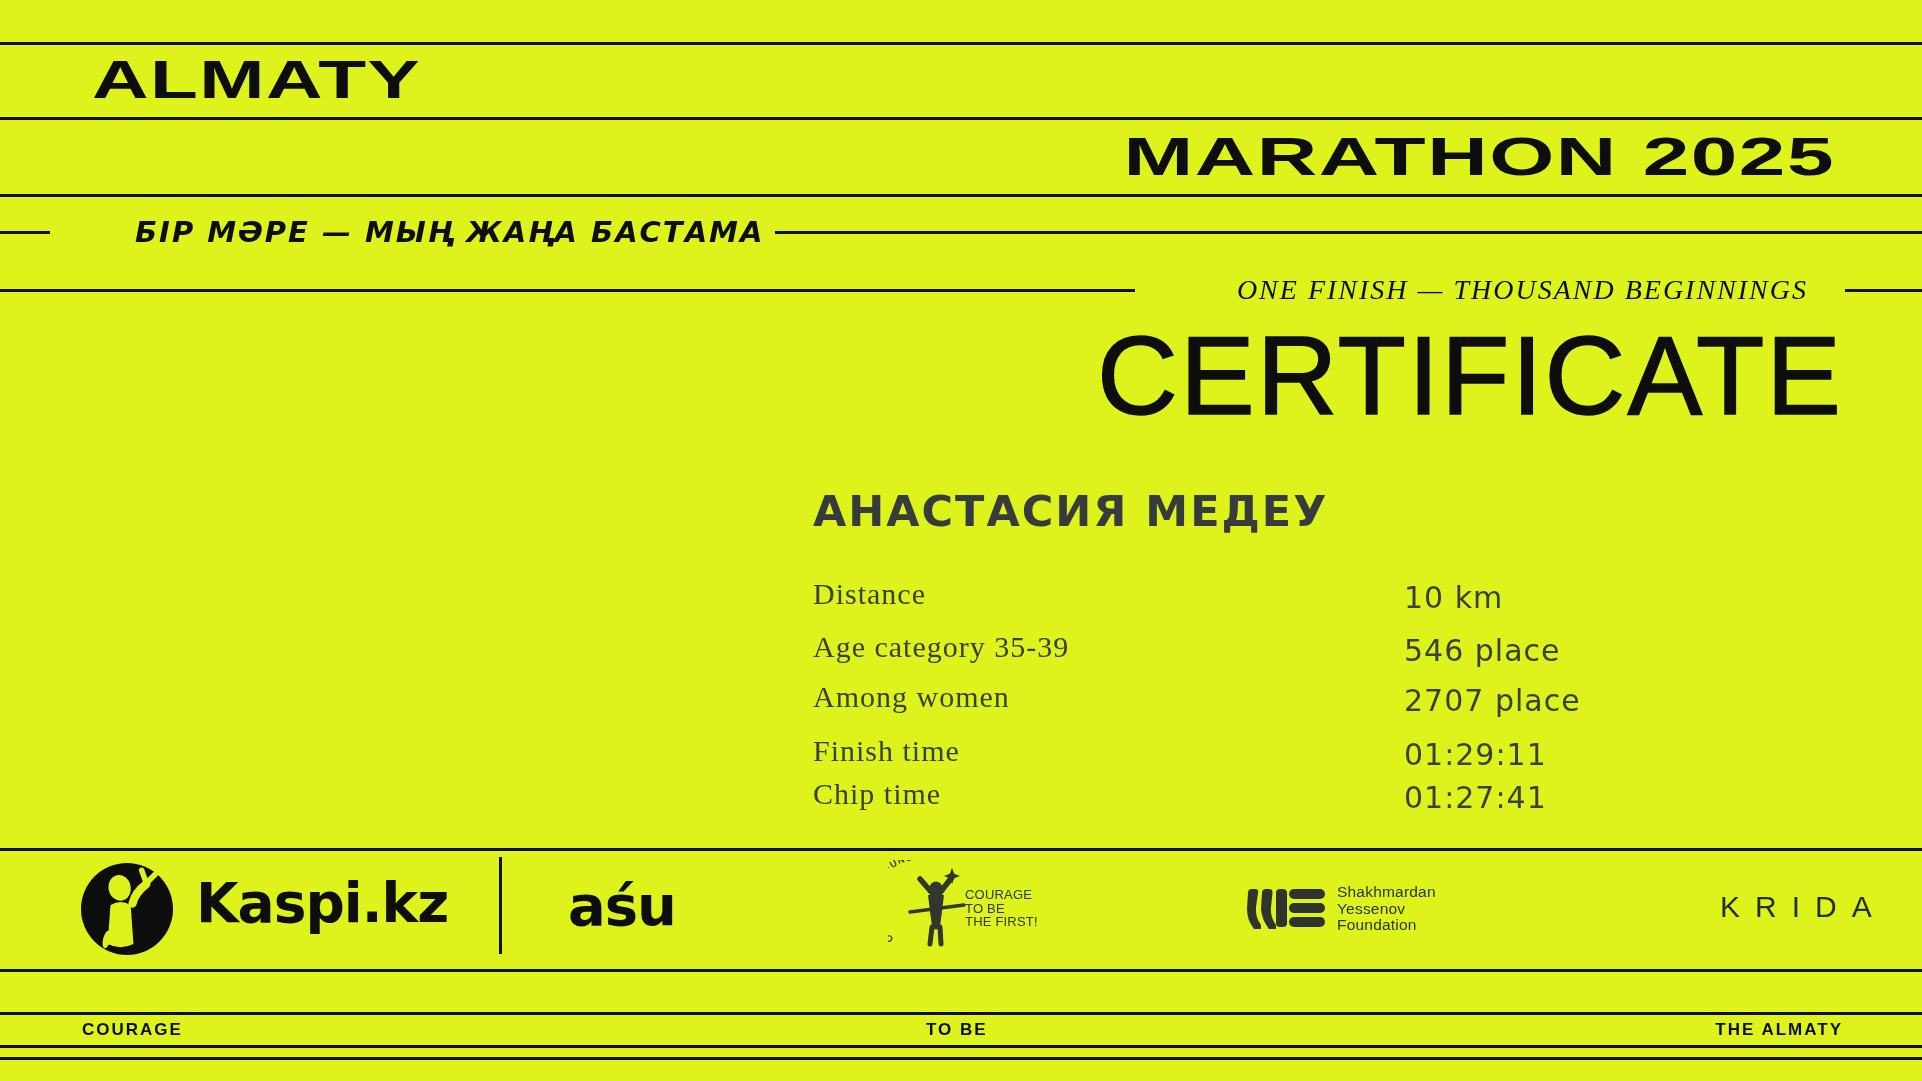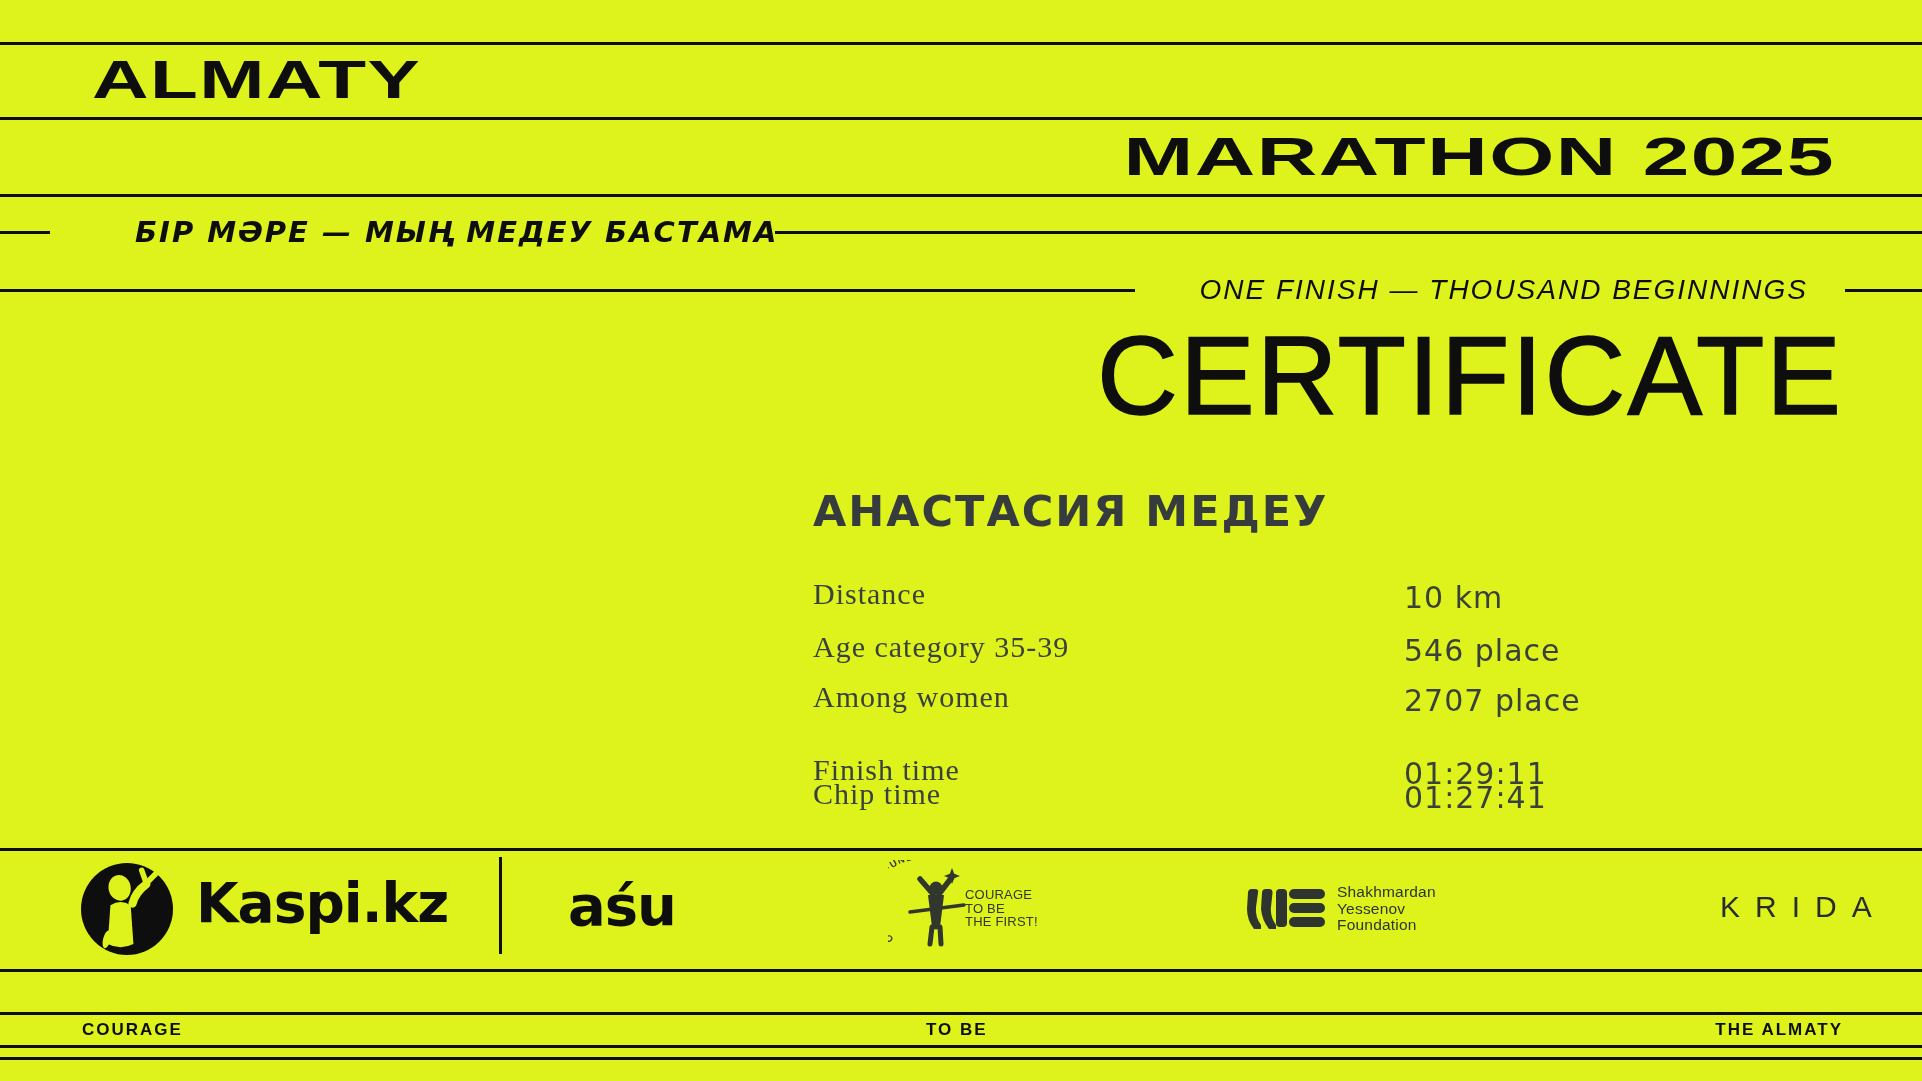--- a/index.html
+++ b/index.html
@@ -42,21 +42,21 @@
     transform:scaleX(1.55);transform-origin:right top;white-space:nowrap;
   }
   .slogan-kz{
     position:absolute;left:135px;top:215px;
     font-family:"DejaVu Sans",sans-serif;
     font-style:italic;font-weight:700;font-size:29px;letter-spacing:2px;
     white-space:nowrap;
   }
   .slogan-en{
     position:absolute;right:114px;top:274px;
-    font-family:Liberation Sans, sans-serif;
+    font-family:Liberation Serif, serif;
     font-style:italic;font-weight:400;font-size:28px;letter-spacing:2px;
     white-space:nowrap;
   }
   .certificate{
     position:absolute;right:79px;top:320px;
     font-size:112px;font-weight:400;letter-spacing:2px;line-height:1;
     -webkit-text-stroke:1.5px var(--ink);
     white-space:nowrap;color:var(--ink);
   }
   
@@ -70,21 +70,21 @@
   .data-row .lbl{
     position:absolute;left:813px;top:0;
     font-family:Liberation Serif, serif;font-size:30px;letter-spacing:1px;
     color:var(--charcoal);white-space:nowrap;
   }
   .data-row .val{
     position:absolute;left:1383px;top:3px;
     font-family:"DejaVu Sans",sans-serif;font-size:30px;letter-spacing:1px;
     color:var(--charcoal);white-space:nowrap;margin-left:21px;
   }
-  .row0{top:577px;} .row1{top:630px;} .row2{top:680px;} .row3{top:753px;padding-left:37px;} .row4{top:777px;}
+  .row0{top:577px;} .row1{top:630px;} .row2{top:680px;} .row3{top:734px;padding-left:37px;} .row4{top:777px;}
   
   .kaspi-mark{position:absolute;left:81px;top:863px;width:92px;height:92px;}
   .kaspi-word{
     position:absolute;left:196px;top:876px;
     font-family:"DejaVu Sans",sans-serif;font-weight:700;font-size:55px;
     letter-spacing:-1px;line-height:1;white-space:nowrap;
   }
   .partner-divider{position:absolute;left:499px;top:857px;width:3px;height:97px;background:var(--ink);}
   .asu-word{
     position:absolute;left:568px;top:858px;
@@ -131,21 +131,21 @@
   <div class="rule r-en-left"></div>
   <div class="rule r-en-right"></div>
   <div class="rule r-partners-top"></div>
   <div class="rule r-partners-bottom"></div>
   <div class="rule r-footer-top"></div>
   <div class="rule r-footer-mid"></div>
   <div class="rule r-footer-bottom"></div>
 
   <div class="city">ALMATY</div>
   <div class="event">MARATHON 2025</div>
-  <div class="slogan-kz">БІР МӘРЕ — МЫҢ МЕДЕУ БАСТАМА</div>
+  <div class="slogan-kz">БІР МӘРЕ — МЫҢ ЖАҢА БАСТАМА</div>
   <div class="slogan-en">ONE FINISH — THOUSAND BEGINNINGS</div>
   <div class="certificate">CERTIFICATE</div>
 
   <div class="name">АНАСТАСИЯ МЕДЕУ</div>
 
   <div class="data-row row0">
     <span class="lbl">Distance</span>
     <span class="val">10 km</span>
   </div>
   <div class="data-row row1">

